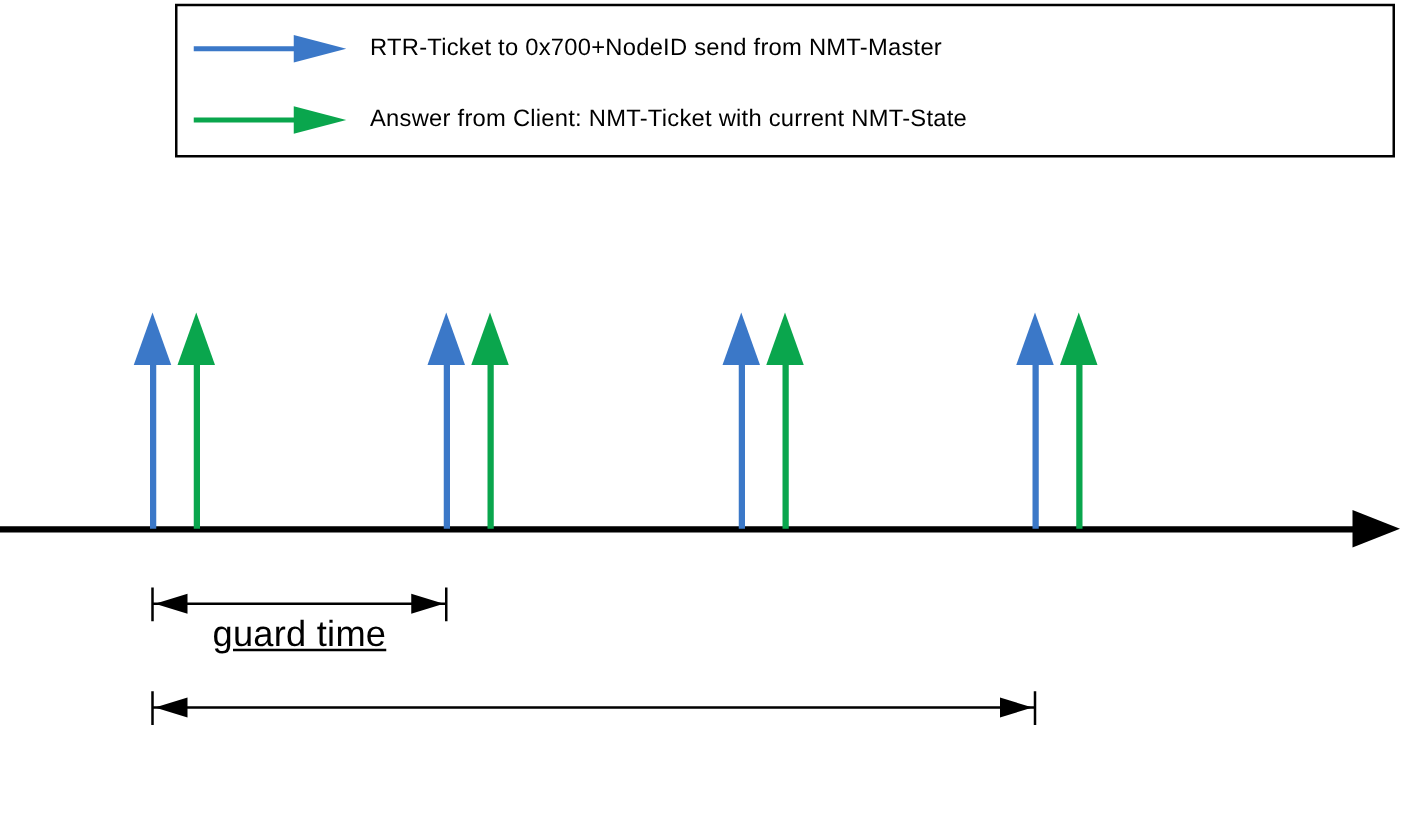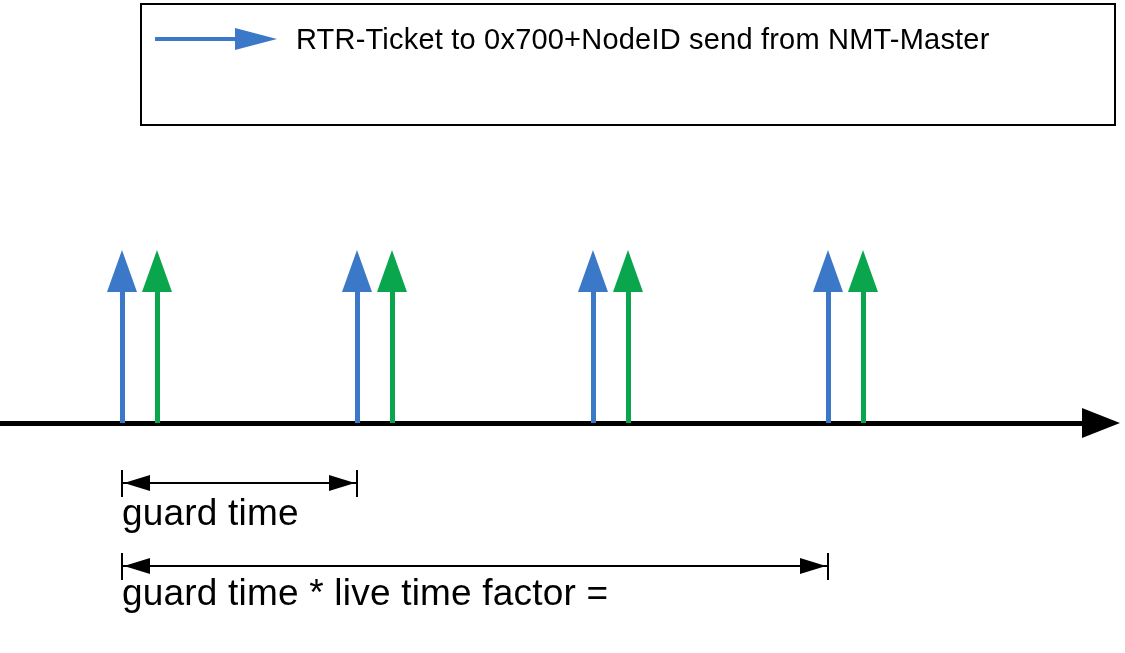--- a/index.html
+++ b/index.html
@@ -16,21 +16,21 @@
   .legend-row{position:absolute;left:13px;height:36px;display:flex;align-items:center;}
   .legend-row.r1{top:16px;}
   .legend-row.r2{top:73px;}
   .legend-arrow{position:relative;width:122px;height:24px;flex:0 0 auto;}
   .legend-arrow .la-line{position:absolute;left:0;top:10px;width:84px;height:4px;}
   .legend-arrow .la-head{
     position:absolute;left:80px;top:1px;width:0;height:0;
     border-top:11px solid transparent;border-bottom:11px solid transparent;
     border-left:42px solid #000;
   }
-  .legend-label{margin-left:19px;font-size:29px;white-space:nowrap;letter-spacing:0.2px;}
+  .legend-label{margin-left:19px;font-size:19px;white-space:nowrap;letter-spacing:0.2px;}
 
   
   .timeline-line{position:absolute;left:0;top:421px;width:1086px;height:5px;background:#000;}
   .timeline-head{
     position:absolute;left:1082px;top:408px;width:0;height:0;
     border-top:15px solid transparent;border-bottom:15px solid transparent;
     border-left:38px solid #000;
   }
   .event-arrow{position:absolute;top:250px;width:30px;height:173px;}
   .event-head{
@@ -44,36 +44,43 @@
   .dim{position:absolute;height:0;}
   .dim .dim-line{position:absolute;left:0;top:-1px;width:100%;height:2px;background:#000;}
   .dim .tick{position:absolute;top:-13px;width:2px;height:27px;background:#000;}
   .dim .tick.left{left:-1px;}
   .dim .tick.right{right:-1px;}
   .dim .dhead{position:absolute;top:-8px;width:0;height:0;
     border-top:8px solid transparent;border-bottom:8px solid transparent;}
   .dim .dhead.left{left:2px;border-right:26px solid #000;}
   .dim .dhead.right{right:2px;border-left:26px solid #000;}
 
-  .dim-label{position:absolute;font-size:37px;letter-spacing:0.2px;}
+  .dim-label{position:absolute;font-size:29px;text-align:center;letter-spacing:0.2px;text-decoration:underline;}
   .guard-label{left:122px;top:492px;width:235px;}
   .live-label{left:122px;top:572px;width:708px;line-height:41px;}
 </style>
 </head>
 <body>
 
 <div class="canvas">
 
   <div class="legend-box">
     <div class="legend-row r1">
       <div class="legend-arrow">
         <div class="la-line" style="background: rgb(59, 120, 200);"></div>
         <div class="la-head" style="border-left-color: rgb(59, 120, 200);"></div>
       </div>
       <div class="legend-label">RTR-Ticket to 0x700+NodeID send from NMT-Master</div>
+    </div>
+    <div class="legend-row r2">
+      <div class="legend-arrow">
+        <div class="la-line" style="background: rgb(10, 166, 77);"></div>
+        <div class="la-head" style="border-left-color: rgb(10, 166, 77);"></div>
+      </div>
+      <div class="legend-label">Answer from Client: NMT-Ticket with current NMT-State</div>
     </div>
   </div>
 
   <div class="timeline-line"></div>
   <div class="timeline-head"></div>
 
   <div>
       <div class="event-arrow" style="left: 107px;">
         <div class="event-head" style="border-bottom-color: rgb(59, 120, 200);"></div>
         <div class="event-stem" style="background: rgb(59, 120, 200);"></div>
@@ -118,16 +125,15 @@
   <div class="dim-label guard-label">guard time</div>
 
   <div class="dim" style="left:122px;top:566px;width:706px;">
     <div class="dim-line"></div>
     <div class="tick left"></div>
     <div class="tick right"></div>
     <div class="dhead left"></div>
     <div class="dhead right"></div>
   </div>
   <div class="dim-label live-label">
-    <div>guard time * live time factor =</div>
   </div>
 
 </div>
 
 </body></html>

